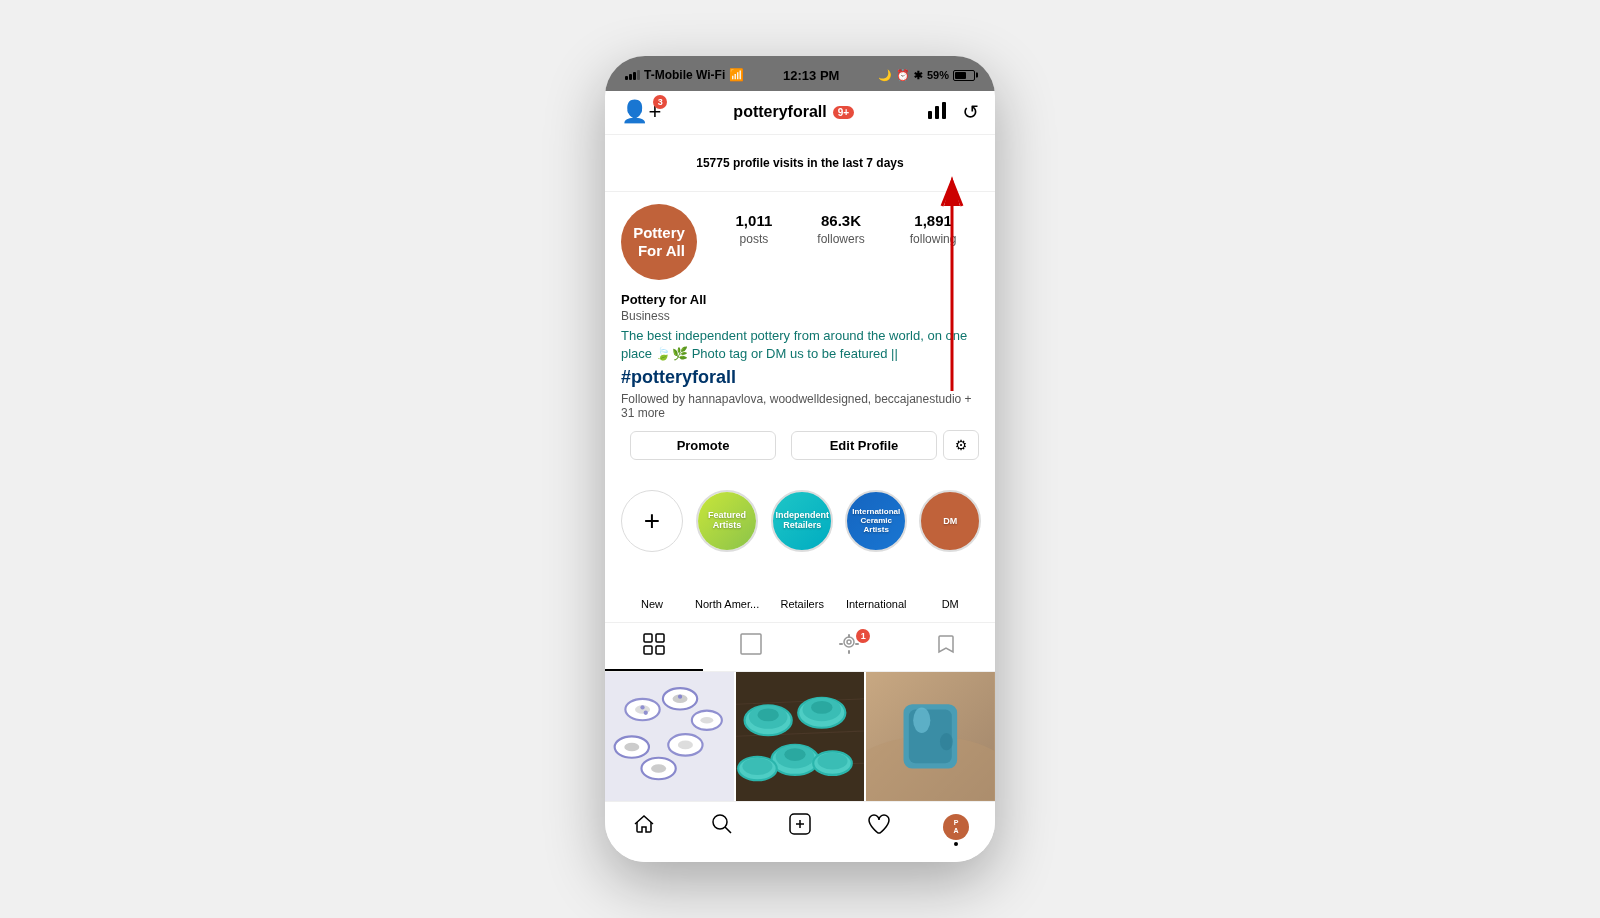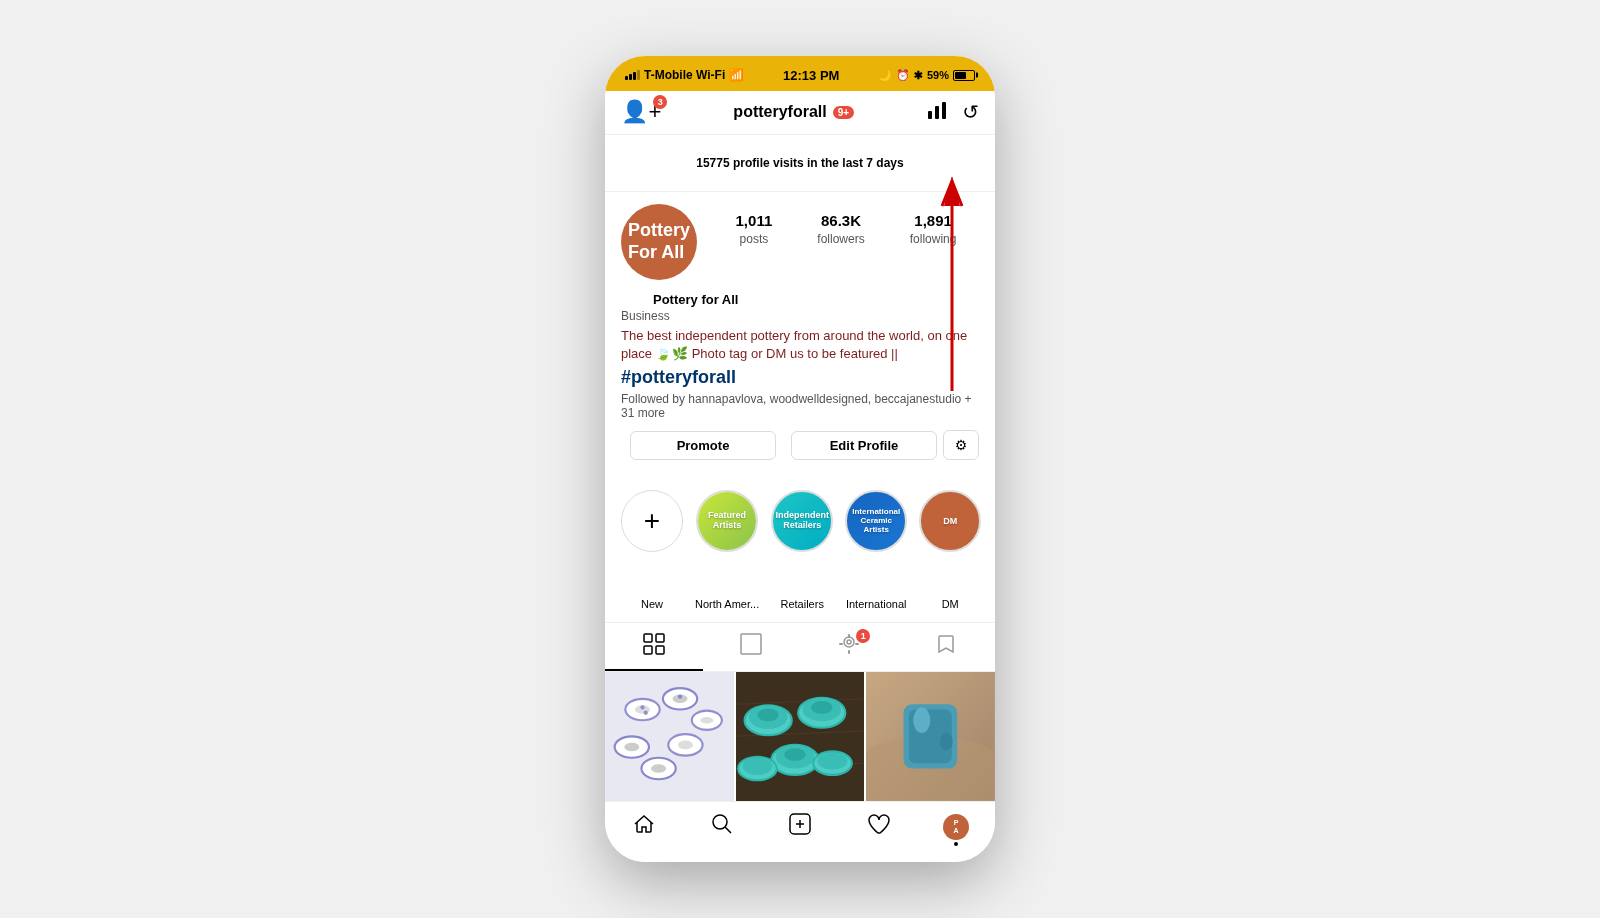--- a/index.html
+++ b/index.html
@@ -19,21 +19,21 @@
       overflow: hidden;
       position: relative;
     }
 
     
     .status-bar {
       display: flex;
       justify-content: space-between;
       align-items: center;
       padding: 12px 20px 8px;
-      background: #eab308;
+      background: #737373;
       font-size: 12px;
       font-weight: 600;
     }
     .status-left { display: flex; align-items: center; gap: 4px; }
     .status-center { font-size: 13px; font-weight: 600; }
     .status-right { display: flex; align-items: center; gap: 4px; }
     .signal-bars { display: flex; align-items: flex-end; gap: 1px; }
     .signal-bars span {
       background: #000;
       width: 3px;
@@ -146,23 +146,23 @@
       border-radius: 50%;
       background: #c0623a;
       display: flex;
       align-items: center;
       justify-content: center;
       flex-shrink: 0;
       border: 2px solid transparent;
     }
     .avatar-text {
       color: #fff;
-      font-size: 18px;
+      font-size: 15px;
       font-weight: 700;
-      text-align: left;
+      text-align: right;
       line-height: 1.2;
     }
     .stats {
       display: flex;
       flex: 1;
       justify-content: space-around;
       padding-top: 8px;
     }
     .stat-item {
       text-align: center;
@@ -207,30 +207,29 @@
       display: flex;
       align-items: center;
       justify-content: center;
     }
 
     
     .bio-name {
       font-size: 13px;
       font-weight: 700;
       margin-bottom: 2px;
-      margin-left: 32px;
     }
     .bio-type {
       font-size: 12px;
       color: #555;
       margin-bottom: 4px;
     }
     .bio-text {
       font-size: 13px;
-      color: #7f1d1d;
+      color: #0f766e;
       margin-bottom: 4px;
       line-height: 1.4;
     }
     .bio-link {
       font-size: 18px;
       color: #003569;
       font-weight: 600;
       margin-bottom: 4px;
     }
     .bio-followed {

